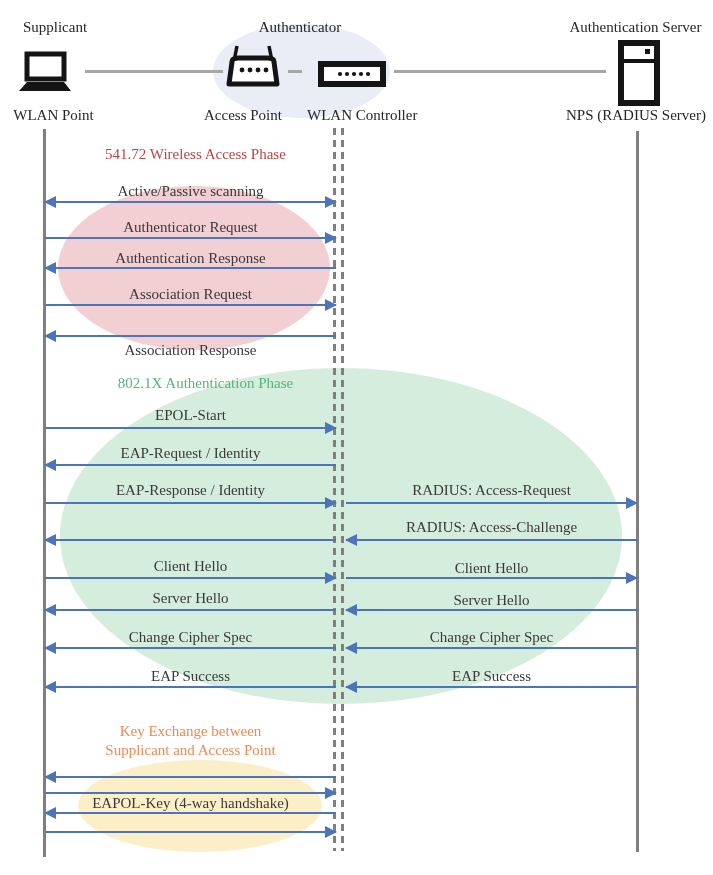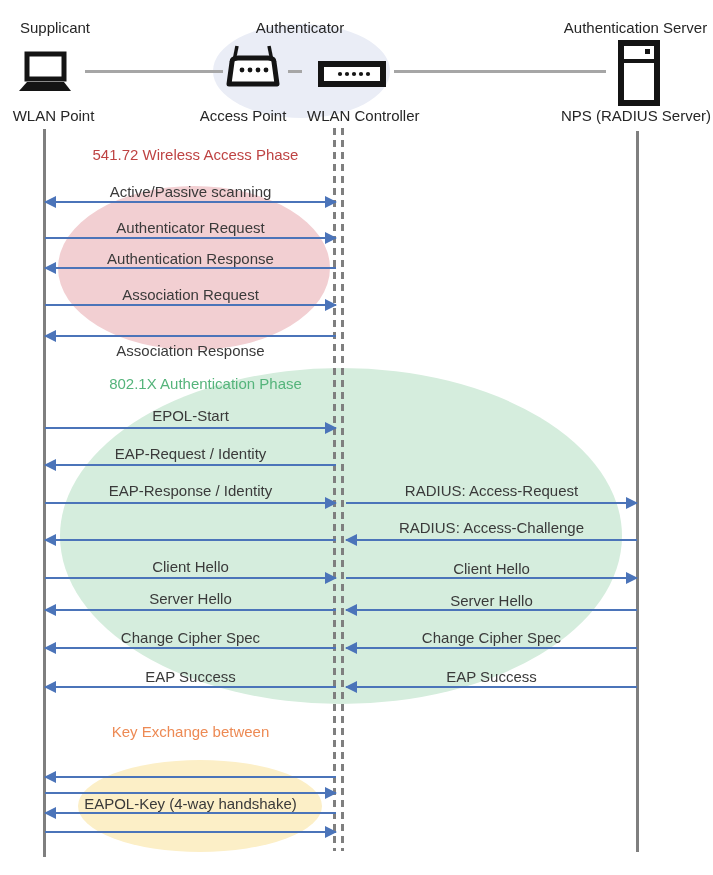--- a/index.html
+++ b/index.html
@@ -12,21 +12,21 @@
     --authenticator-fill:#EAEDF6;
     --phase1-text:#BE4343;
     --phase2-text:#55B47B;
     --phase3-text:#ED8A54;
     --msg-text:#3A3A3A;
     --header-text:#262626;
   }
   html,body{margin:0;padding:0;background:#fff;}
   .canvas{
     position:relative; width:713px; height:875px; background:#fff; overflow:hidden;
-    font-family:Liberation Sans, sans-serif; color:var(--msg-text);
+    font-family:Liberation Serif, serif; color:var(--msg-text);
   }
   .ellipse{position:absolute; border-radius:50%; z-index:0;}
   .el-auth{left:213px; top:24px; width:177px; height:94px; background:var(--authenticator-fill);}
   .el-p1{left:58px; top:186px; width:272px; height:164px; background:var(--phase1-fill);}
   .el-p2{left:60px; top:368px; width:562px; height:336px; background:var(--phase2-fill);}
   .el-p3{left:78px; top:760px; width:244px; height:92px; background:var(--phase3-fill);}
 
   .role-label,.node-label{
     position:absolute; z-index:4; font-size:15px; color:var(--header-text);
     text-align:center; white-space:nowrap;
@@ -133,20 +133,21 @@
   <div class="node-label" style="left:561px; top:107px; width:150px;">NPS (RADIUS Server)</div>
 
   <div class="lifeline" style="left:43px; top:129px; height:728px;"></div>
   <div class="lifeline-dashed" style="left:333px; top:128px; height:723px;"></div>
   <div class="lifeline-dashed" style="left:341px; top:128px; height:723px;"></div>
   <div class="lifeline" style="left:636px; top:131px; height:721px;"></div>
 
   <div class="phase-title p1" style="left:50px; top:146px;">541.72 Wireless Access Phase</div>
   <div class="phase-title p2" style="left:60px; top:375px;">802.1X Authentication Phase</div>
   <div class="phase-title p3" style="left:45px; top:722px;">Key Exchange between</div>
+  <div class="phase-title p3" style="left:45px; top:741px;">Supplicant and Access Point</div>
 
   <div class="msg" style="left:45px; top:182px;">Active/Passive scanning</div>
   <div class="arrow both" style="left:45px; top:201px;"></div>
 
   <div class="msg" style="left:45px; top:218px;">Authenticator Request</div>
   <div class="arrow right" style="left:45px; top:237px;"></div>
 
   <div class="msg" style="left:45px; top:249px;">Authentication Response</div>
   <div class="arrow left" style="left:45px; top:267px;"></div>
 

